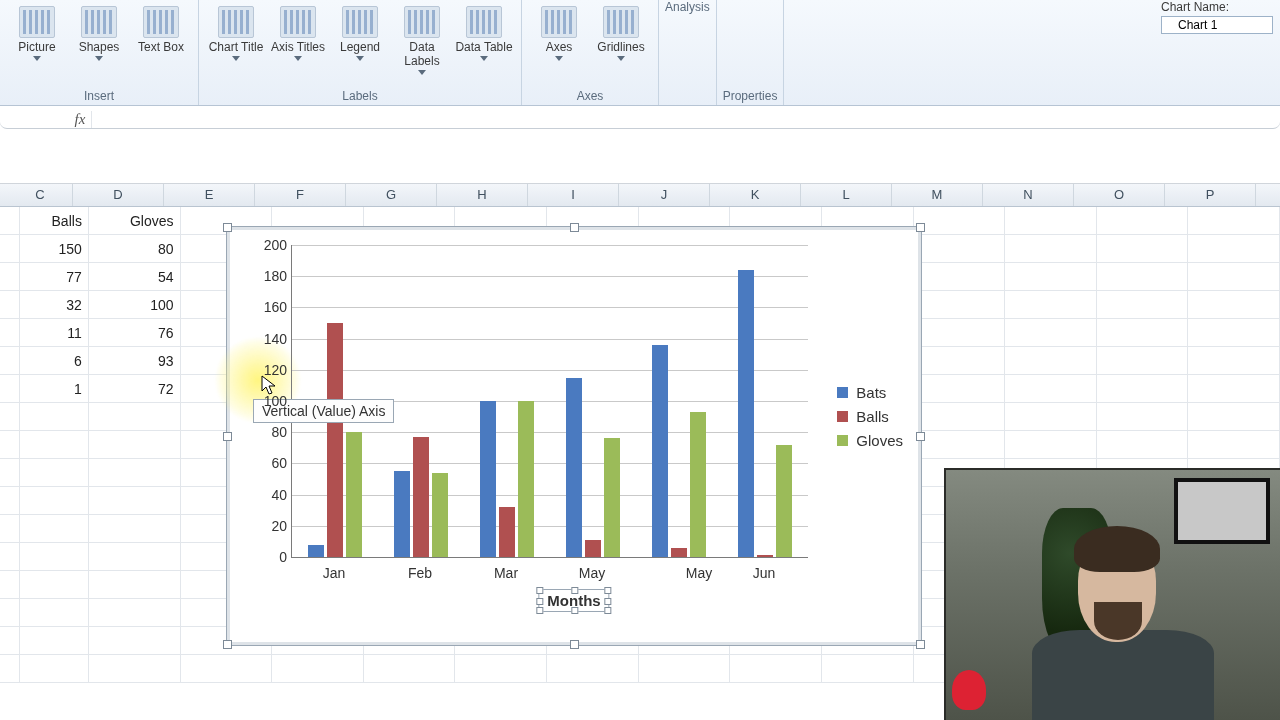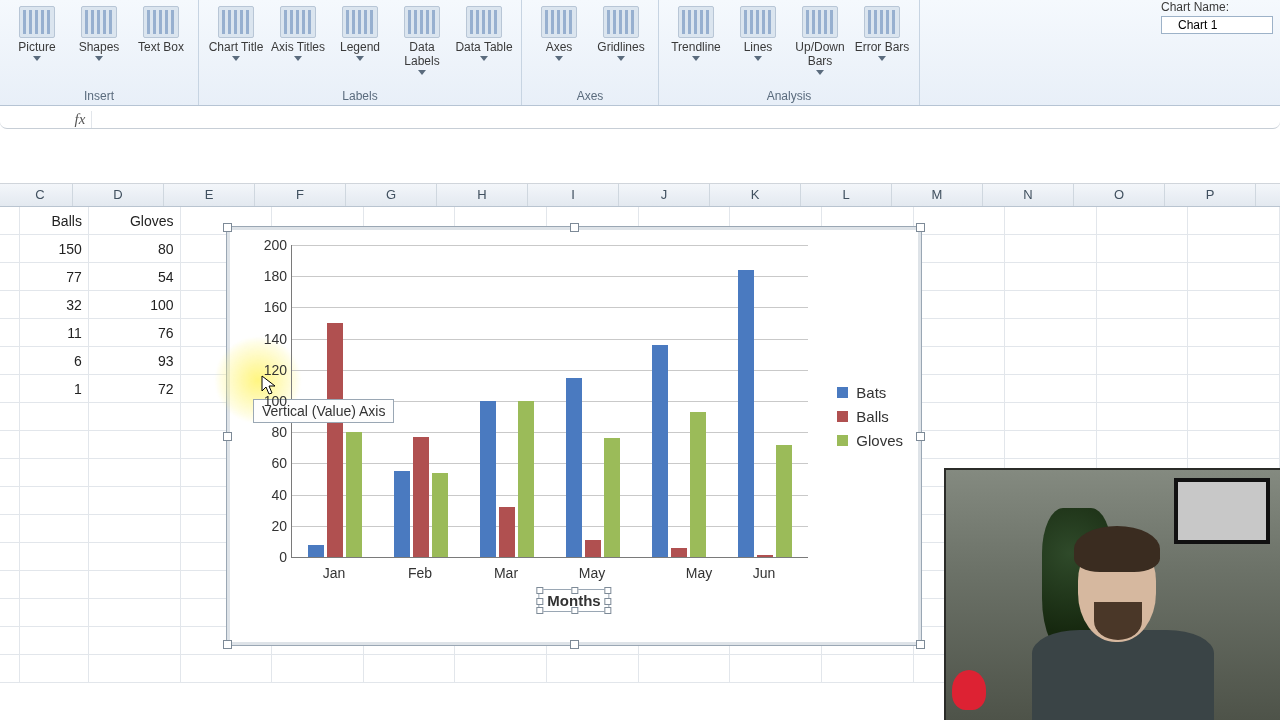--- a/index.html
+++ b/index.html
@@ -126,39 +126,25 @@
             <div>Axes</div>
           </div>
           <div class="rbtn hasdrop">
             <div class="ricon"></div>
             <div>Gridlines</div>
           </div>
         </div>
         <div class="group-label">Axes</div>
       </div>
       <div class="group">
-        <div class="group-buttons">
-          <div class="rbtn hasdrop">
-            <div class="ricon"></div>
-            <div>Trendline</div>
-          </div>
-          <div class="rbtn hasdrop">
-            <div class="ricon"></div>
-            <div>Lines</div>
-          </div>
-          <div class="rbtn hasdrop">
-            <div class="ricon"></div>
-            <div>Up/Down Bars</div>
-          </div>
-          <div class="rbtn hasdrop">
-            <div class="ricon"></div>
-            <div>Error Bars</div>
-          </div>
-        </div>
         <div class="group-label">Analysis</div>
+      </div>
+      <div class="group">
+        <div class="group-buttons"></div>
+        <div class="group-label">Properties</div>
       </div>
     </div>
   <div class="prop-box">
     <div>Chart Name:</div>
     <input type="text" value="Chart 1" style="">
   </div>
 </div>
 
 <div class="formula-bar">
   <div class="name-box"></div>

